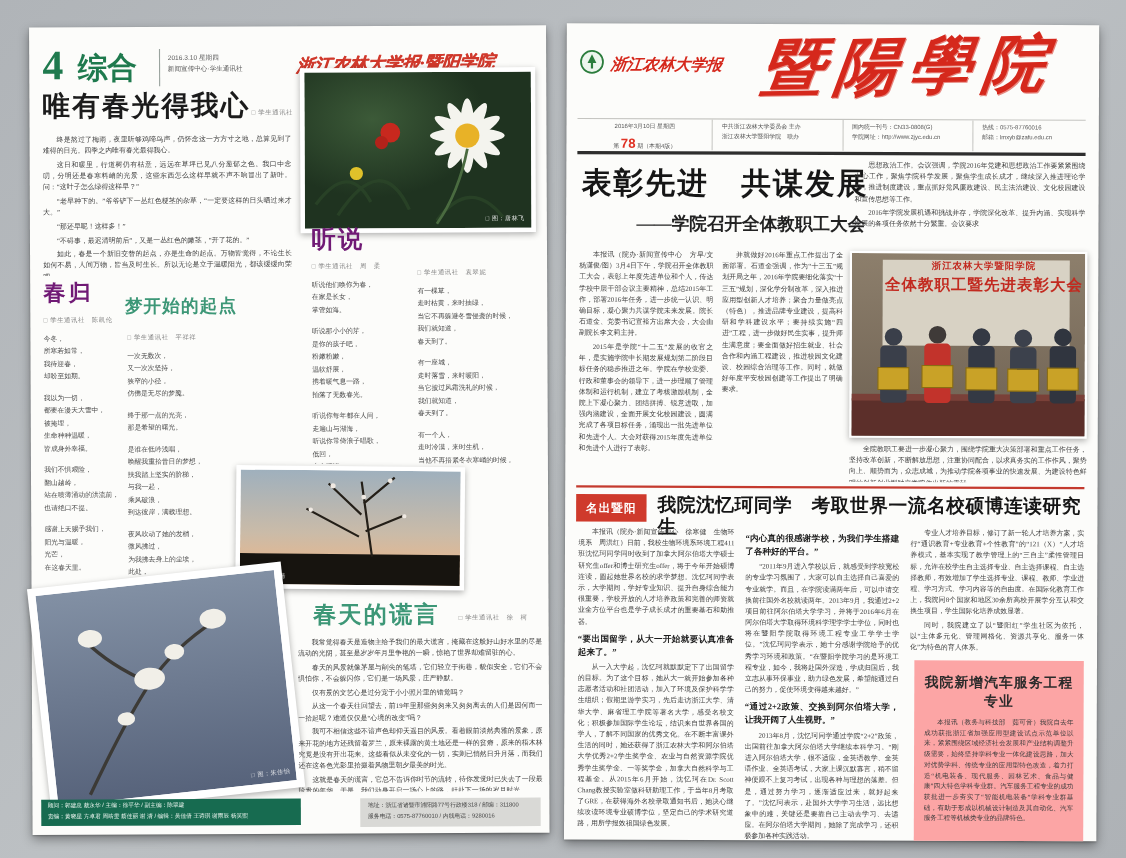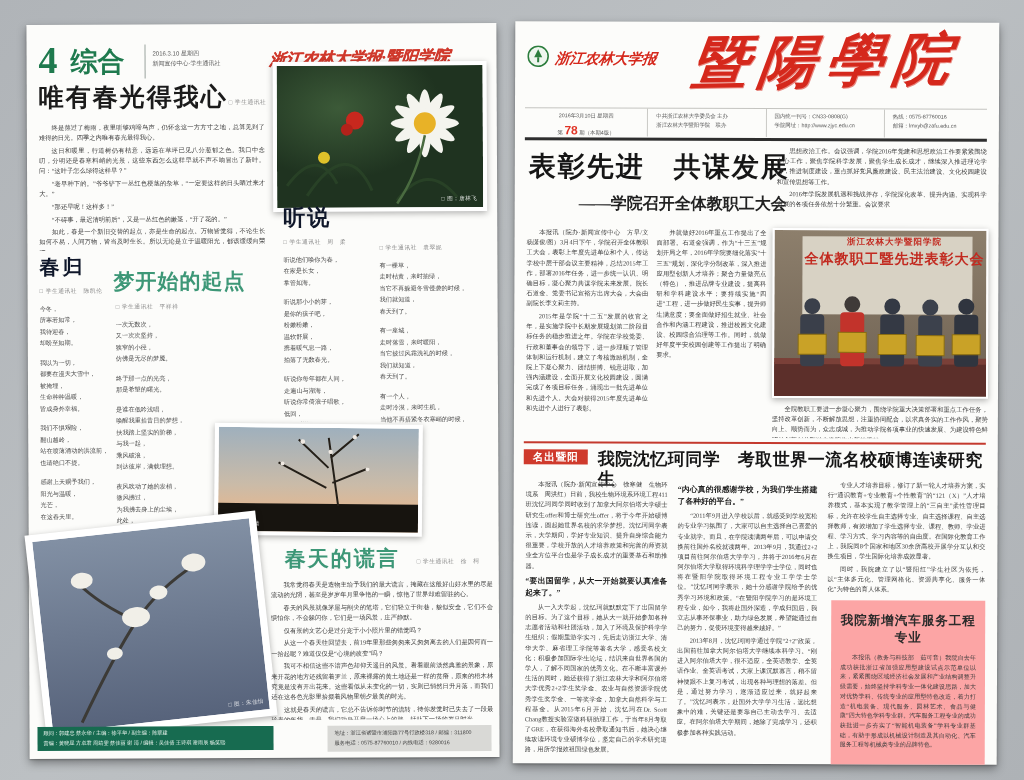--- a/index.html
+++ b/index.html
@@ -38,21 +38,21 @@
   .lp-date{font-size:6px;color:#5a5a5a;line-height:1.7;}
   .script-red{
     color:#d0392c;font-weight:bold;font-style:italic;
     font-family:"Liberation Serif","DejaVu Serif",serif;
     transform:skewX(-6deg) rotate(-1deg);
     text-shadow:.4px .4px 0 #d0392c;
   }
 
   .headline1{font-size:25px;font-weight:bold;color:#1b1b1b;letter-spacing:2px;line-height:1;}
   .title-green{font-weight:bold;line-height:1.1;}
-  .title-black{font-weight:bold;color:#0f172a;line-height:1.05;}
+  .title-black{font-weight:bold;color:#701a75;line-height:1.05;}
 
   
   .foot-green{background:#176b50;color:#eaf4ee;font-size:5.2px;line-height:1.9;padding:2px 6px;box-sizing:border-box;}
   .foot-gray{background:#d9d9d6;color:#444;font-size:5.3px;line-height:1.9;padding:2px 7px;box-sizing:border-box;}
 
   
   .mast-college{
     color:#d5281c;font-weight:bold;font-style:italic;
     font-family:"Liberation Serif","DejaVu Serif",serif;
     font-size:57px;letter-spacing:10px;line-height:1;
@@ -147,21 +147,21 @@
     <p>我们不惧艰险，
 翻山越岭，
 站在喷薄涌动的洪流前，
 也请绝口不提。</p>
     <p>感谢上天赐予我们，
 阳光与温暖，
 光芒，
 在这春天里。</p>
   </div>
 
-  <h2 class="abs serif title-green teal" style="left:86px;top:246px;margin:0;font-size:21px;letter-spacing:1px;">梦开始的起点</h2>
+  <h2 class="abs serif title-green teal" style="left:86px;top:246px;margin:0;font-size:16px;letter-spacing:1px;">梦开始的起点</h2>
   <div class="abs byline" style="left:88px;top:278px;">□ 学生通讯社　平祥祥</div>
   <div class="abs poem" style="left:88px;top:294px;width:112px;height:300px;">
     <p>一次无数次，
 又一次次坚持，
 狭窄的小径，
 仿佛是无尽的梦魇。</p>
     <p>终于那一点的光亮，
 那是希望的曙光。</p>
     <p>是谁在低吟浅唱，
 唤醒我重拾昔日的梦想，
@@ -374,31 +374,32 @@
       </g>
     </svg>
     <div class="banner-text" style="top:8px;font-size:8.5px;">浙江农林大学暨阳学院</div>
     <div class="banner-text" style="top:22px;font-size:14px;">全体教职工暨先进表彰大会</div>
   </figure>
   <div class="abs body-text serif" style="left:258px;top:382px;width:216px;height:34px;">
     <p style="text-indent:2em;">全院教职工要进一步凝心聚力，围绕学院重大决策部署和重点工作任务，坚持改革创新，不断解放思想，注重协同配合，以求真务实的工作作风，聚势向上、顺势而为，众志成城，为推动学院各项事业的快速发展、为建设特色鲜明的创新创业型独立学院作出新的贡献。</p>
   </div>
 
   <div class="abs red-rule" style="left:10px;top:420px;width:462px;"></div>
-  <div class="abs label-red" style="left:10px;top:428px;width:64px;height:15px;">名出暨阳</div>
+  <div class="abs label-red" style="left:10px;top:428px;width:64px;height:25px;">名出暨阳</div>
   <h2 class="abs serif headline-shen" style="left:84px;top:428px;margin:0;width:388px;">我院沈忆珂同学　考取世界一流名校硕博连读研究生</h2>
 
   <div class="abs body-text serif" style="left:12px;top:458px;width:142px;height:292px;">
     <p>本报讯（院办·新闻宣传中心　徐寒健　生物环境系　周洪红）日前，我校生物环境系环境工程411班沈忆珂同学同时收到了加拿大阿尔伯塔大学硕士研究生offer和博士研究生offer，将于今年开始硕博连读，圆起她世界名校的求学梦想。沈忆珂同学表示，大学期间，学好专业知识、提升自身综合能力很重要，学校开放的人才培养政策和完善的师资就业全方位平台也是学子成长成才的重要基石和助推器。</p>
     <p class="quote">“要出国留学，从大一开始就要认真准备起来了。”</p>
     <p>从一入大学起，沈忆珂就默默定下了出国留学的目标。为了这个目标，她从大一就开始参加各种志愿者活动和社团活动，加入了环境及保护科学学生组织；假期里游学实习，先后走访浙江大学、清华大学、麻省理工学院等著名大学，感受名校文化；积极参加国际学生论坛，结识来自世界各国的学人，了解不同国家的优秀文化。在不断丰富课外生活的同时，她还获得了浙江农林大学和阿尔伯塔大学优秀2+2学生奖学金、农业与自然资源学院优秀学生奖学金、一等奖学金，加拿大自然科学与工程基金。从2015年6月开始，沈忆珂在Dr. Scott Chang教授实验室做科研助理工作，于当年8月考取了GRE，在获得海外名校录取通知书后，她决心继续攻读环境专业硕博学位，坚定自己的学术研究道路，用所学报效祖国绿色发展。</p>
   </div>
   <div class="abs body-text serif" style="left:164px;top:458px;width:140px;height:292px;">
     <p class="quote">“内心真的很感谢学校，为我们学生搭建了各种好的平台。”</p>
     <p>“2011年9月进入学校以后，就感受到学校宽松的专业学习氛围了，大家可以自主选择自己喜爱的专业就学。而且，在学院读满两年后，可以申请交换前往国外名校就读两年。2013年9月，我通过2+2项目前往阿尔伯塔大学学习，并将于2016年6月在阿尔伯塔大学取得环境科学理学学士学位，同时也将在暨阳学院取得环境工程专业工学学士学位。”沈忆珂同学表示，她十分感谢学院给予的优秀学习环境和政策。“在暨阳学院学习的是环境工程专业，如今，我将赴国外深造，学成归国后，我立志从事环保事业，助力绿色发展，希望能通过自己的努力，促使环境变得越来越好。”</p>
+    <p class="quote">“通过2+2政策、交换到阿尔伯塔大学，让我开阔了人生视野。”</p>
     <p>2013年8月，沈忆珂同学通过学院“2+2”政策，出国前往加拿大阿尔伯塔大学继续本科学习。“刚进入阿尔伯塔大学，很不适应，全英语教学、全英语作业、全英语考试，大家上课沉默寡言，稍不留神便跟不上复习考试，出现各种与理想的落差。但是，通过努力学习，逐渐适应过来，就好起来了。”沈忆珂表示，赴国外大学学习生活，远比想象中的难，关键还是要靠自己主动去学习、去适应。在阿尔伯塔大学期间，她除了完成学习，还积极参加各种实践活动。</p>
   </div>
   <div class="abs body-text serif" style="left:314px;top:458px;width:158px;height:112px;">
     <p>专业人才培养目标，修订了新一轮人才培养方案，实行“通识教育+专业教育+个性教育”的“121（X）”人才培养模式，基本实现了教学管理上的“三自主”柔性管理目标，允许在校学生自主选择专业、自主选择课程、自主选择教师，有效增加了学生选择专业、课程、教师、学业进程、学习方式、学习内容等的自由度。在国际化教育工作上，我院同8个国家和地区30余所高校开展学分互认和交换生项目，学生国际化培养成效显著。</p>
     <p>同时，我院建立了以“暨阳红”学生社区为依托，以“主体多元化、管理网格化、资源共享化、服务一体化”为特色的育人体系。</p>
   </div>
 
   <article class="abs gray-box" style="left:318px;top:578px;width:154px;height:164px;">
     <h4 class="serif">我院新增汽车服务工程专业</h4>
     <div class="body-text serif" style="font-size:6px;height:118px;">

